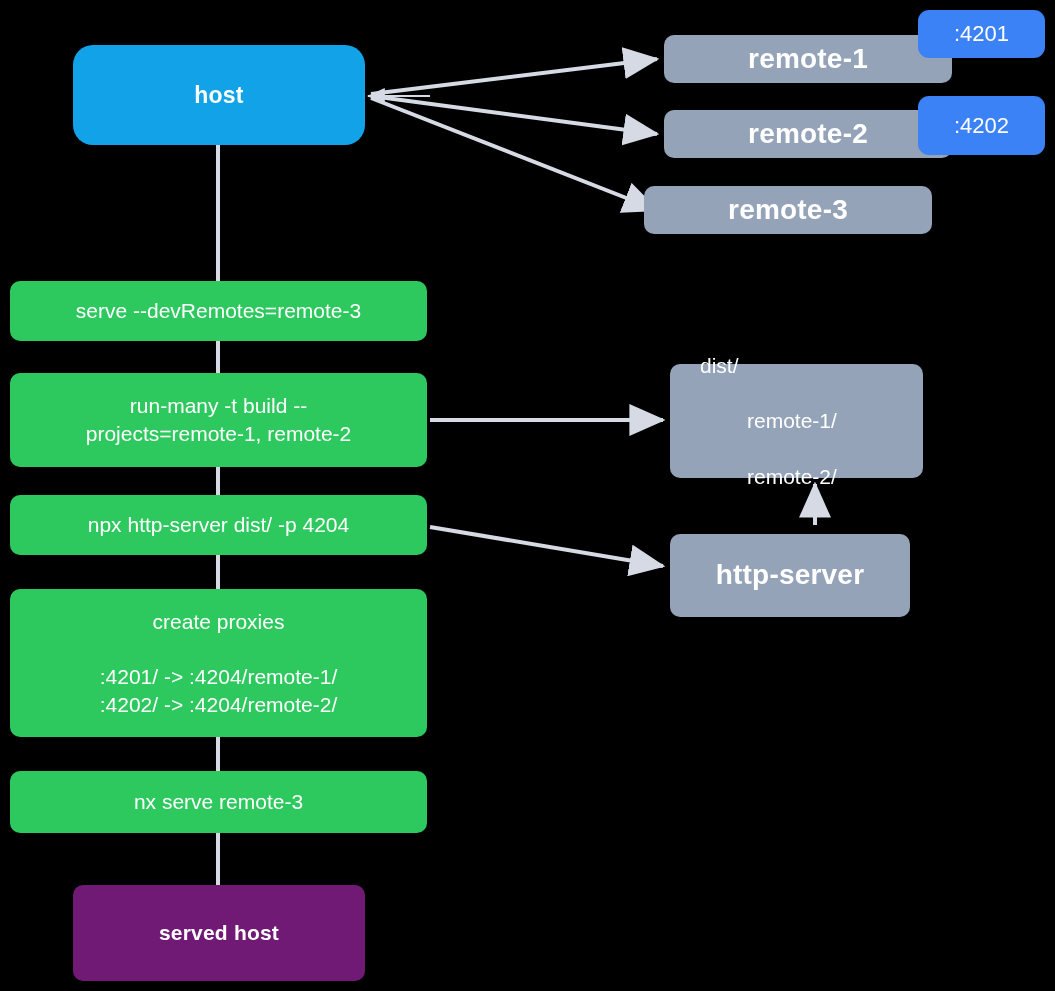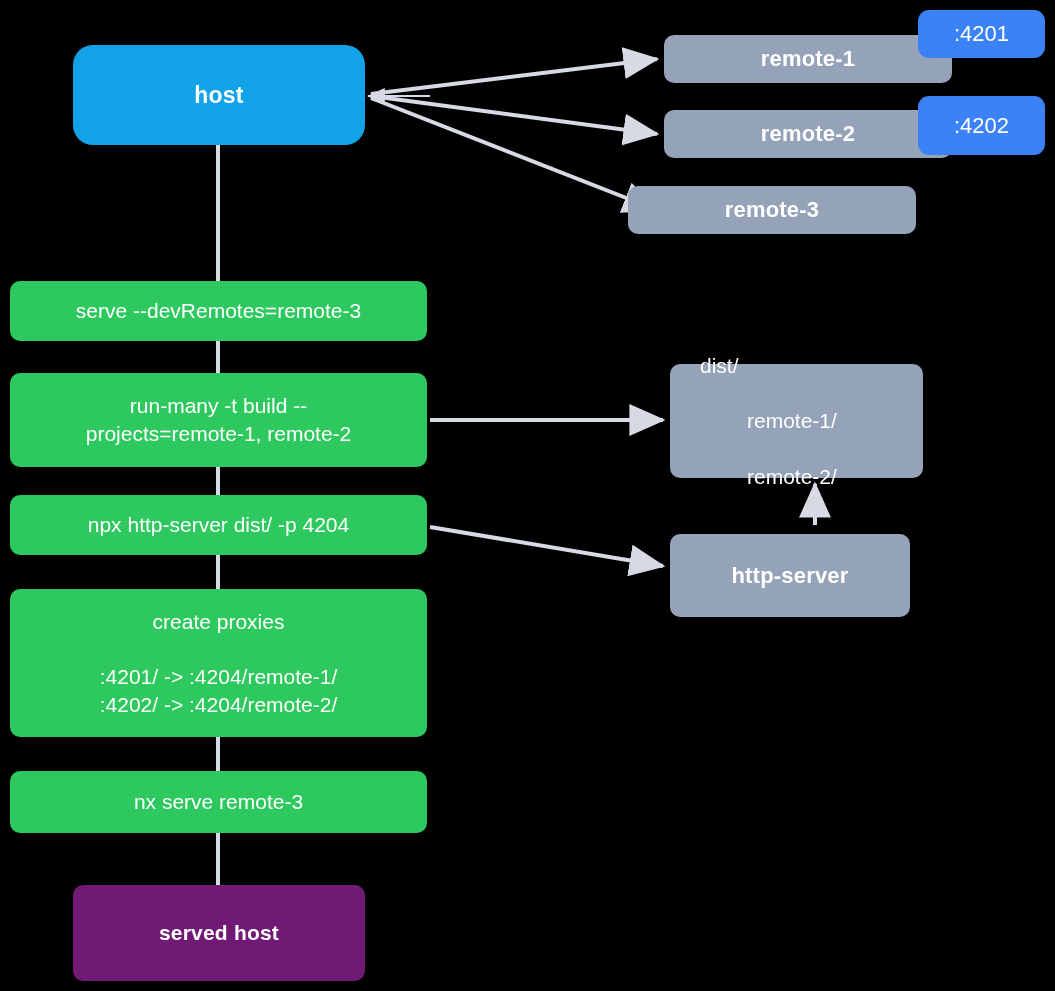--- a/index.html
+++ b/index.html
@@ -51,21 +51,21 @@
   }
   .n-served {
     background: #701a75;
     font-weight: bold;
     font-size: 21px;
     letter-spacing: .2px;
   }
   .n-remote {
     background: #94a3b8;
     font-weight: bold;
-    font-size: 22px;
+    font-size: 28px;
     letter-spacing: .2px;
   }
   .n-plain {
     background: #94a3b8;
     font-weight: normal;
     font-size: 21px;
   }
   .n-cmd {
     background: #2ec95e;
     font-weight: normal;
@@ -76,21 +76,21 @@
     font-weight: normal;
     font-size: 22px;
     border-radius: 11px;
     z-index: 5;
   }
 
   
   #host        { left: 73px;  top: 45px;  width: 292px; height: 100px; }
   #remote1     { left: 664px; top: 35px;  width: 288px; height: 48px;  }
   #remote2     { left: 664px; top: 110px; width: 288px; height: 48px;  }
-  #remote3     { left: 628px; top: 186px; width: 288px; height: 48px;  }
+  #remote3     { left: 644px; top: 186px; width: 288px; height: 48px;  }
   #badge1      { left: 918px; top: 10px;  width: 127px; height: 48px;  }
   #badge2      { left: 918px; top: 96px;  width: 127px; height: 59px;  }
   #badge3      { left: 918px; top: 172px; width: 127px; height: 48px;  }
 
   #cmd1        { left: 10px;  top: 281px; width: 417px; height: 60px;  }
   #cmd2        { left: 10px;  top: 373px; width: 417px; height: 94px;  }
   #cmd3        { left: 10px;  top: 495px; width: 417px; height: 60px;  }
   #cmd4        { left: 10px;  top: 589px; width: 417px; height: 148px; }
   #cmd5        { left: 10px;  top: 771px; width: 417px; height: 62px;  }
   #served      { left: 73px;  top: 885px; width: 292px; height: 96px;  }

